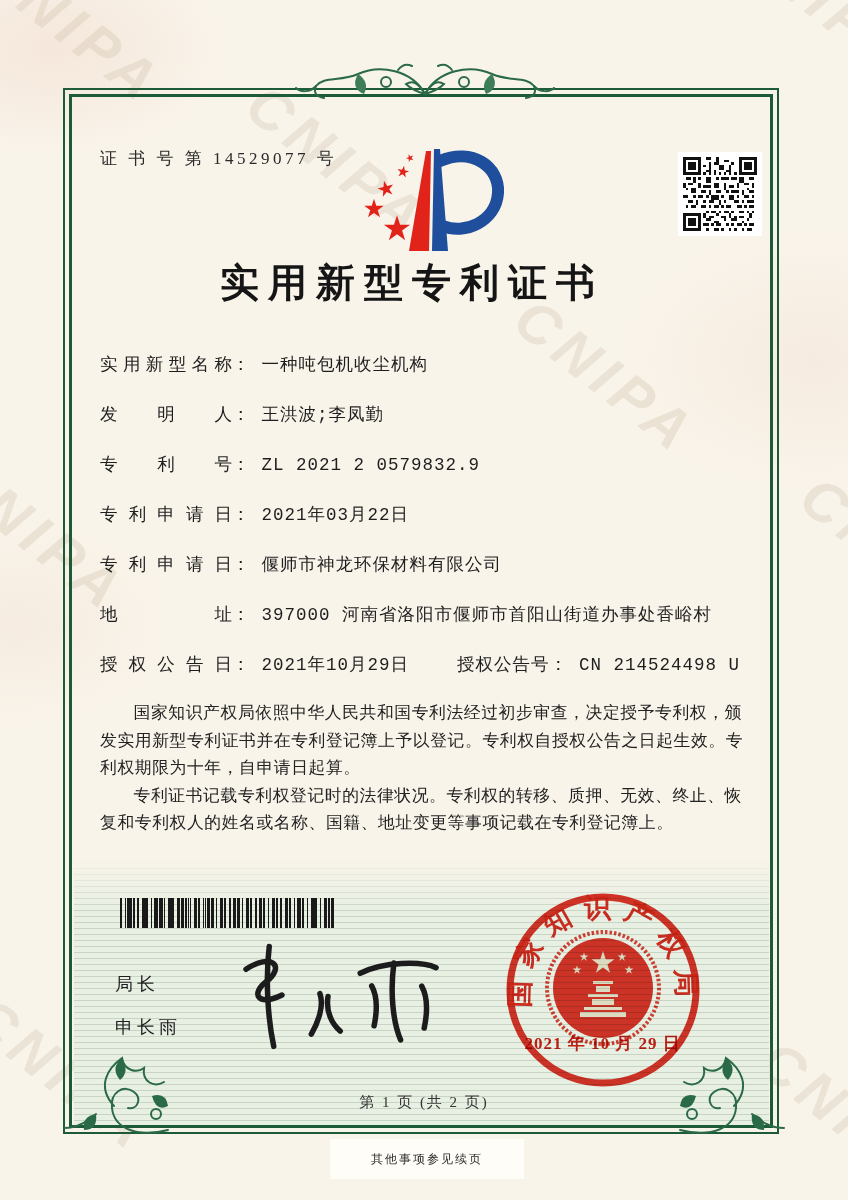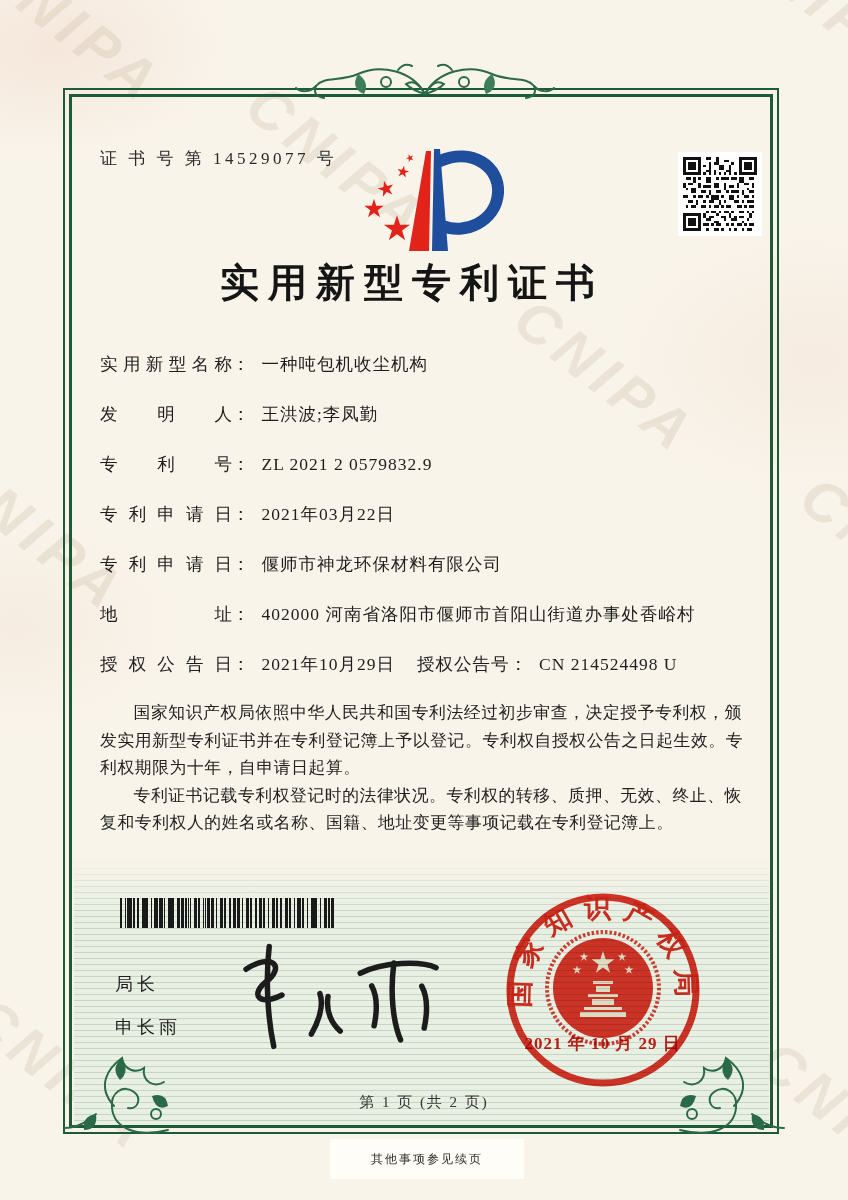--- a/index.html
+++ b/index.html
@@ -46,22 +46,22 @@
   .title {
     position:absolute; left:0; top:256px; width:824px; text-align:center;
     font-size:39px; font-weight:700; letter-spacing:9px; color:#151515;
   }
 
   .fields { position:absolute; left:100px; top:352px; width:660px; }
   .frow { height:50px; font-size:17.5px; white-space:nowrap; }
   .flabel { display:inline-block; width:132px; text-align:justify; text-align-last:justify;
             vertical-align:top; }
   .fcolon { display:inline-block; margin-right:12px; }
-  .fvalue { letter-spacing:1px; }
-  .grant-pair2 { margin-left:22px; }
+  .fvalue { letter-spacing:1px;font-family:Liberation Mono, monospace; }
+  .grant-pair2 { margin-left:48px; }
   .grant-pair2 .flabel2 { letter-spacing:1px; }
 
   .body-text { position:absolute; left:100px; top:699px; width:652px;
                font-size:16.8px; line-height:27.6px; letter-spacing:.6px; color:#222; }
   .body-text p { text-indent:2em; }
 
   .green-band {
     position:absolute; left:74px; top:856px; width:695px; height:269px;
     background:repeating-linear-gradient(180deg,
        rgba(146,168,142,.38) 0 1px, rgba(232,239,227,.9) 1px 6px),
@@ -305,21 +305,21 @@
     <div class="frow">
       <span class="flabel">专利号</span><span class="fcolon">：</span><span class="fvalue">ZL 2021 2 0579832.9</span>
     </div>
     <div class="frow">
       <span class="flabel">专利申请日</span><span class="fcolon">：</span><span class="fvalue">2021年03月22日</span>
     </div>
     <div class="frow">
       <span class="flabel">专利申请日</span><span class="fcolon">：</span><span class="fvalue">偃师市神龙环保材料有限公司</span>
     </div>
     <div class="frow">
-      <span class="flabel">地址</span><span class="fcolon">：</span><span class="fvalue">402000 河南省洛阳市偃师市首阳山街道办事处香峪村</span>
+      <span class="flabel">地址</span><span class="fcolon">：</span><span class="fvalue">397000 河南省洛阳市偃师市首阳山街道办事处香峪村</span>
     </div>
     <div class="frow">
       <span class="flabel">授权公告日</span><span class="fcolon">：</span><span class="fvalue">2021年10月29日</span><span class="grant-pair2"><span class="flabel2">授权公告号</span><span class="fcolon">：</span><span class="fvalue">CN 214524498 U</span></span>
     </div>
   </div>
 
   <div class="body-text">
     <p>国家知识产权局依照中华人民共和国专利法经过初步审查，决定授予专利权，颁发实用新型专利证书并在专利登记簿上予以登记。专利权自授权公告之日起生效。专利权期限为十年，自申请日起算。</p>
     <p>专利证书记载专利权登记时的法律状况。专利权的转移、质押、无效、终止、恢复和专利权人的姓名或名称、国籍、地址变更等事项记载在专利登记簿上。</p>
   </div>

